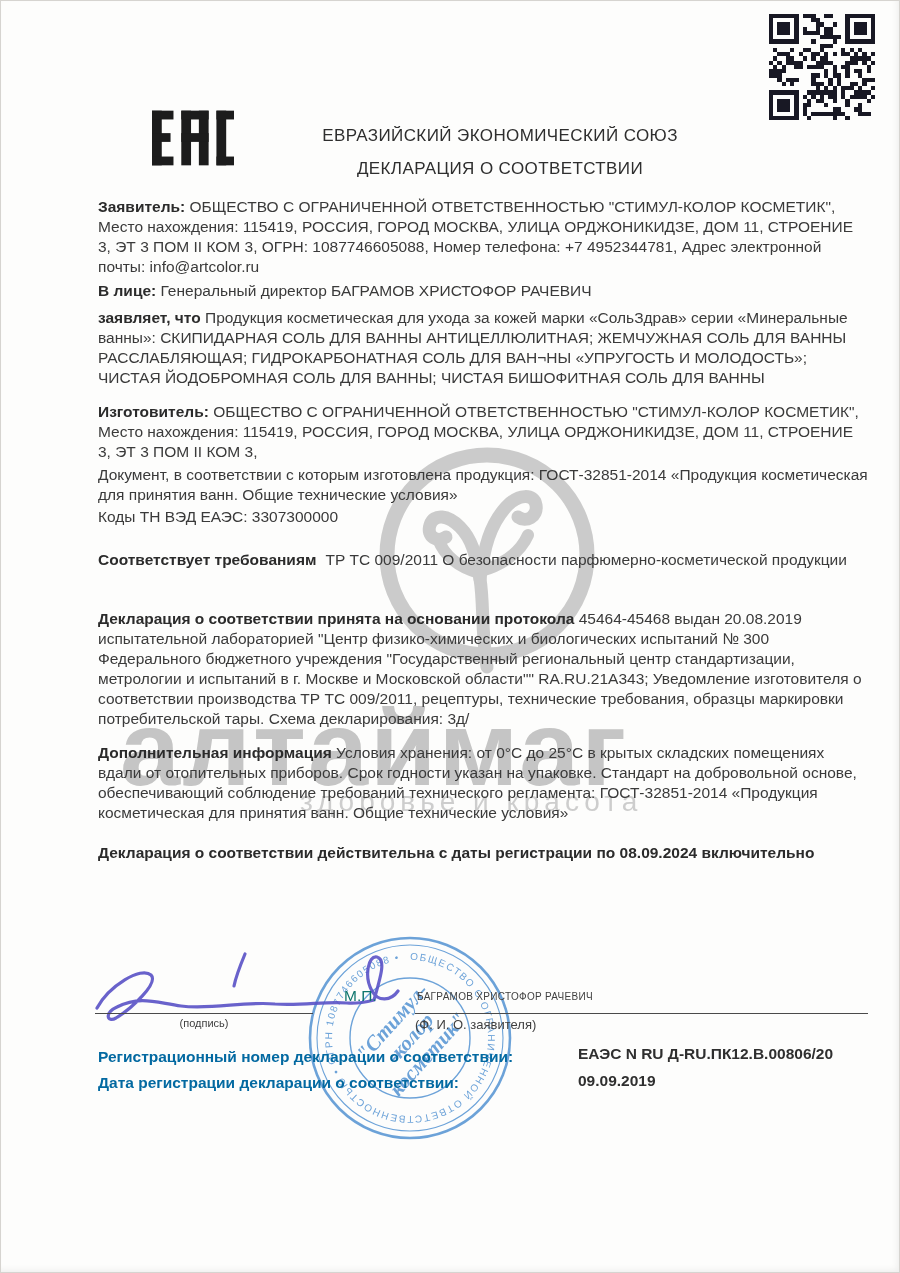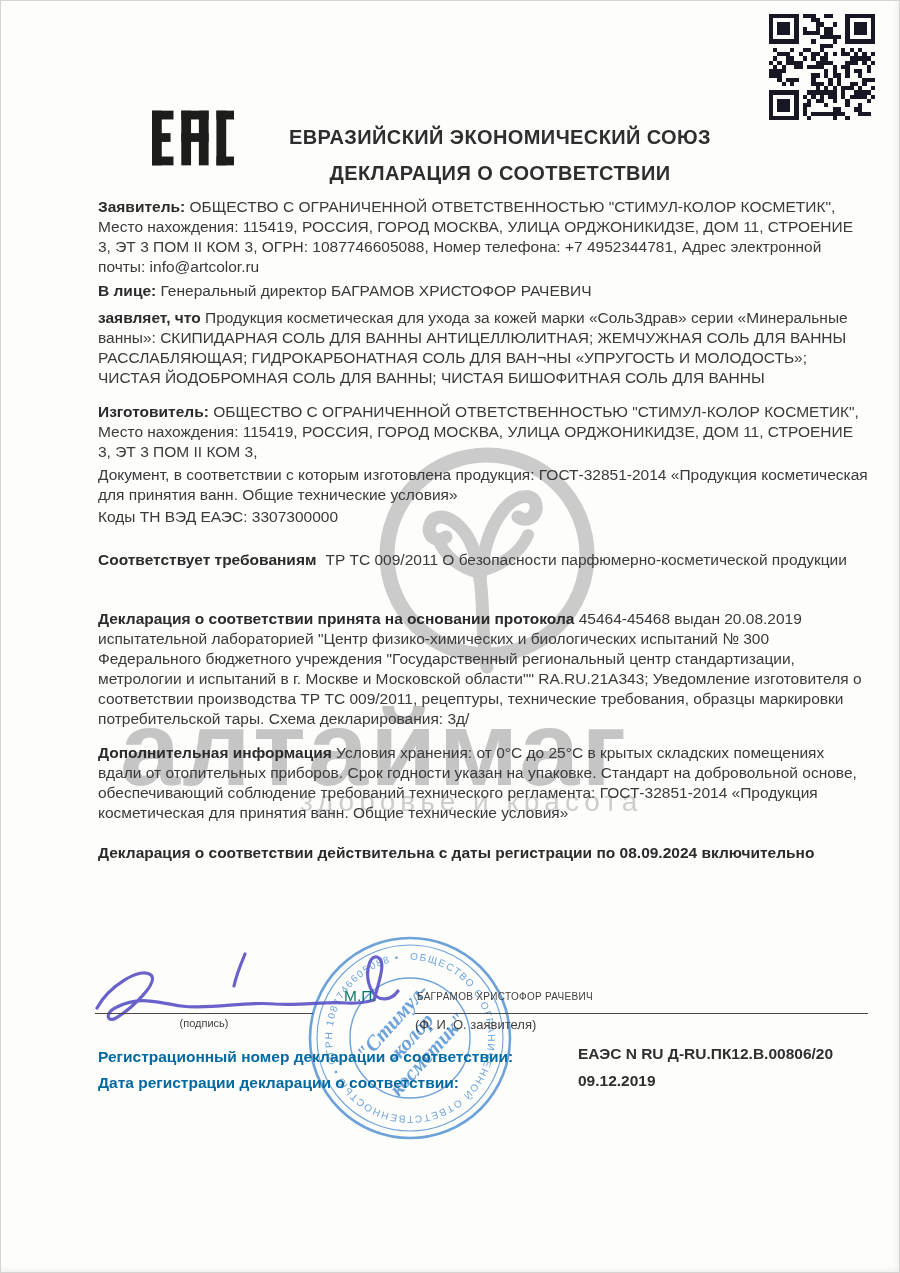--- a/index.html
+++ b/index.html
@@ -6,21 +6,21 @@
   .page{
     position:relative;width:900px;height:1273px;margin:0 auto;
     background:#fdfdfc;overflow:hidden;
     font-family:"Liberation Sans","DejaVu Sans",sans-serif;
     color:#3a3a3a;
     box-shadow:inset 0 0 0 1px #d6d4d0, inset -3px -3px 6px rgba(0,0,0,.06);
   }
   
   .eac{position:absolute;left:152px;top:110px;}
   .titles{position:absolute;left:190px;top:126px;width:620px;text-align:center;}
-  .title-line{font-weight:bold;font-size:20px;color:#2e2e2e;letter-spacing:.4px;text-align:center;}
+  .title-line{font-weight:normal;font-size:17px;color:#2e2e2e;letter-spacing:.4px;text-align:center;}
   .title-line + .title-line{margin-top:13px;}
   .qr{position:absolute;left:769px;top:14px;}
   
   .wm-circle{position:absolute;left:368px;top:443px;opacity:.5;}
   .wm-brand{
     position:absolute;left:120px;top:688px;width:760px;
     font-size:106px;font-weight:bold;letter-spacing:2px;
     color:rgba(145,145,145,.52);white-space:nowrap;
     transform:scaleX(1.02);transform-origin:left;
   }
@@ -341,15 +341,15 @@
   <div class="sig-line"></div>
   <div class="sig-caption">(подпись)</div>
   <div class="mp">М.П.</div>
   <div class="fio-name">БАГРАМОВ ХРИСТОФОР РАЧЕВИЧ</div>
   <div class="fio-line"></div>
   <div class="fio-caption">(Ф. И. О. заявителя)</div>
 
   <div class="reg-label" style="top:1048px">Регистрационный номер декларации о соответствии:</div>
   <div class="reg-value" style="top:1045px">ЕАЭС N RU Д-RU.ПК12.В.00806/20</div>
   <div class="reg-label" style="top:1074px">Дата регистрации декларации о соответствии:</div>
-  <div class="reg-value" style="top:1072px">09.12.2019</div>
+  <div class="reg-value" style="top:1072px">09.09.2019</div>
 
 </div>
 
 </body></html>

